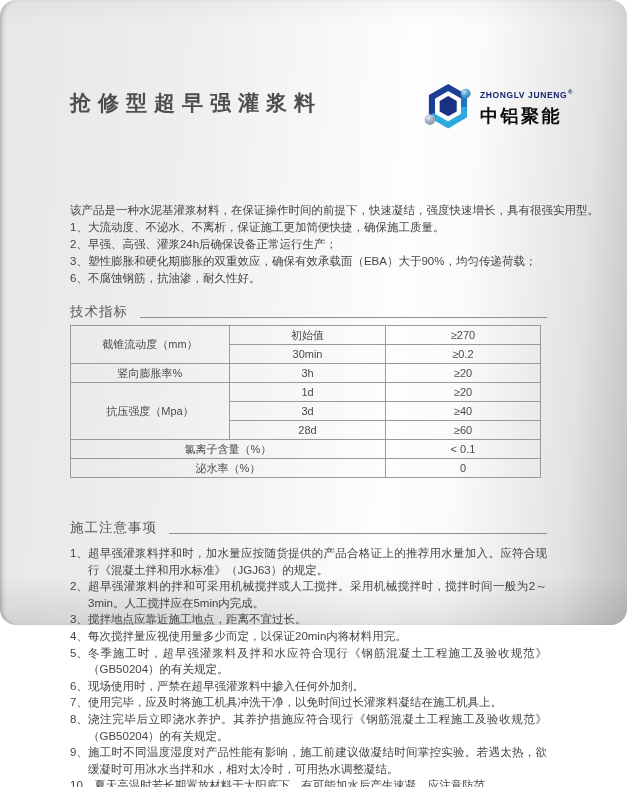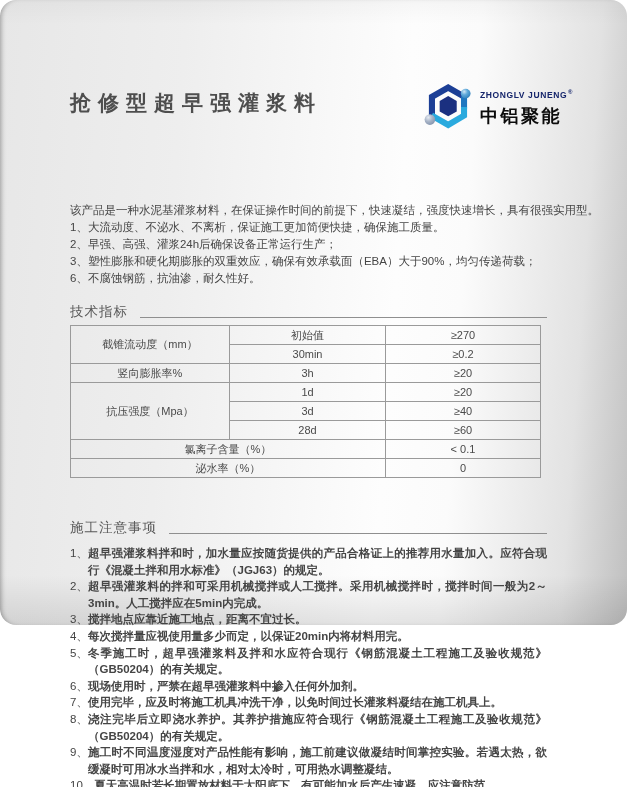--- a/index.html
+++ b/index.html
@@ -111,21 +111,21 @@
 
   
   .notes-list { margin-top: 8px; list-style: none; }
   .note-item {
     display: flex;
     font-size: 11.5px;
     line-height: 16.6px;
     color: #454545;
   }
   .note-num { flex: 0 0 auto; min-width: 18px; white-space: nowrap; }
-  .note-text { flex: 1; text-align: justify; font-weight: bold; }
+  .note-text { flex: 1; text-align: justify; }
 </style>
 </head>
 <body>
 
 <div class="page">
 
   <h1 class="page-title">抢修型超早强灌浆料</h1>
 
   <div class="logo">
     <svg width="52" height="56" viewBox="0 0 64 64" aria-hidden="true">

